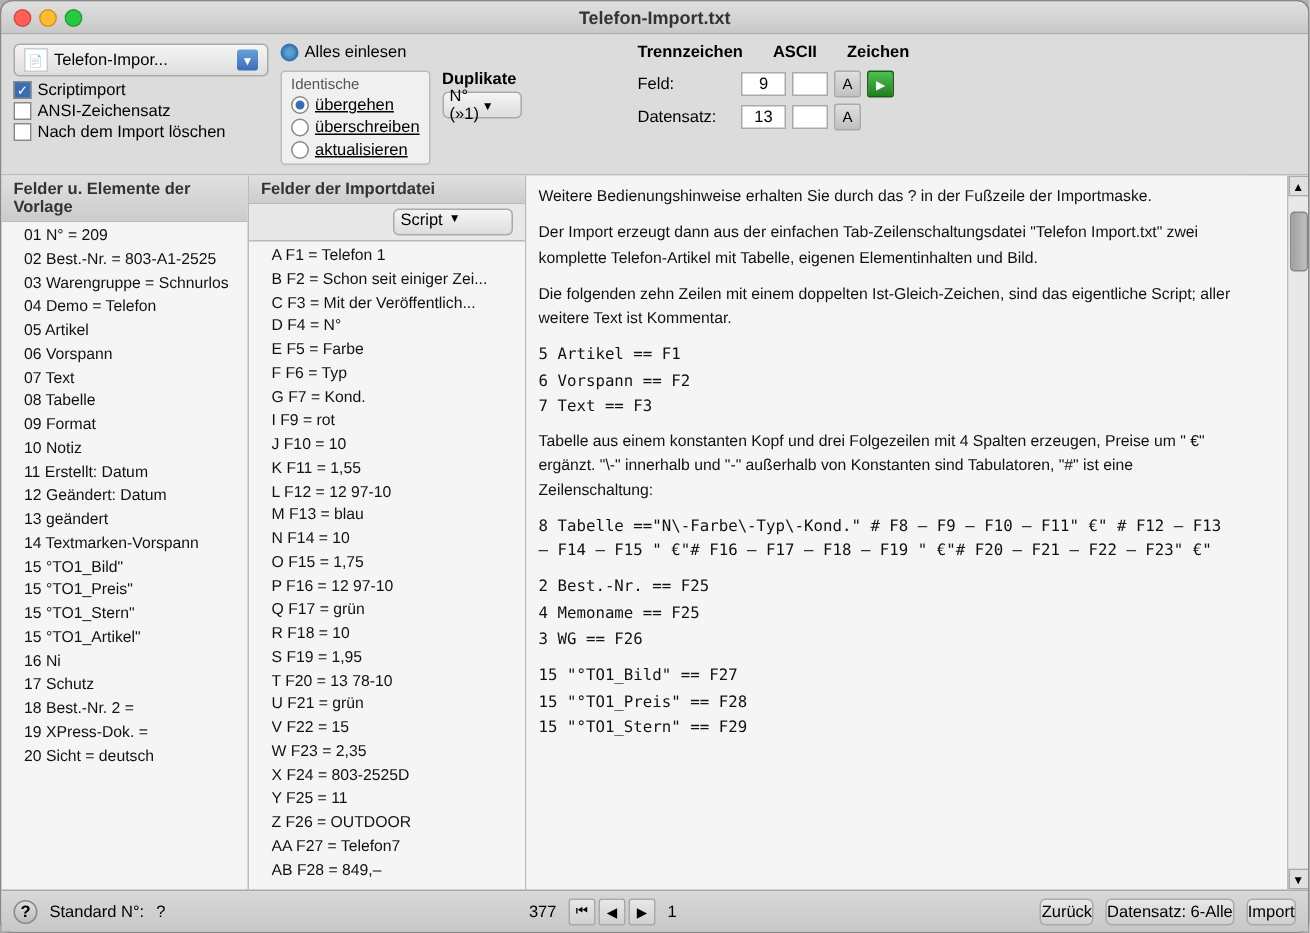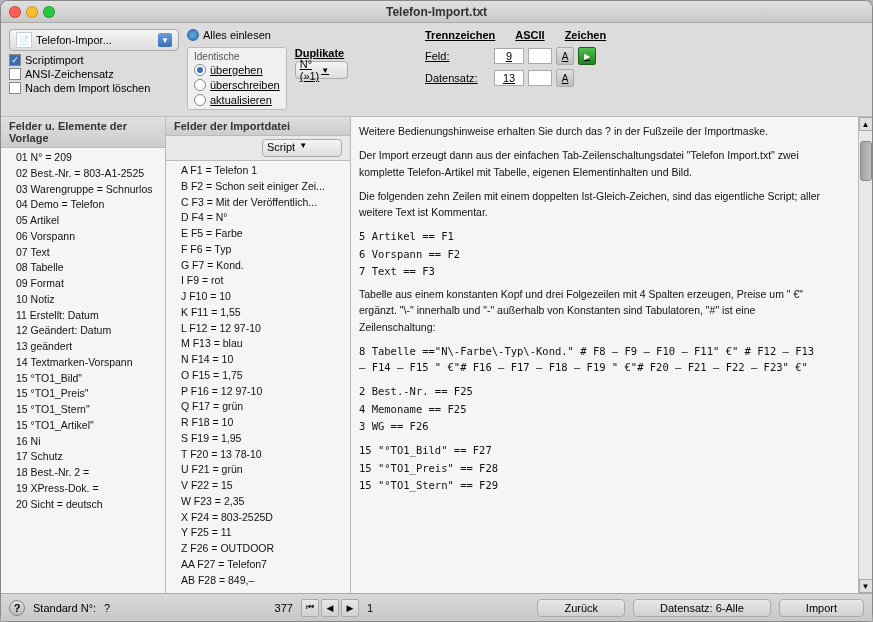--- a/index.html
+++ b/index.html
@@ -151,42 +151,40 @@
       border: 1px solid #bbb;
       border-radius: 3px;
       padding: 3px 6px;
       background: #f0f0f0;
     }
     .identische-title { font-size: 10px; color: #555; margin-bottom: 2px; }
     .duplikate-section {
       display: flex;
       flex-direction: column;
       gap: 2px;
-      text-decoration: underline;
     }
     .duplikate-title { font-size: 11px; font-weight: bold; }
     .select-dropdown {
       display: flex;
       align-items: center;
       background: linear-gradient(to bottom, #f5f5f5, #ddd);
       border: 1px solid #aaa;
       border-radius: 4px;
       padding: 1px 4px;
       font-size: 11px;
       cursor: pointer;
       height: 18px;
     }
     .select-dropdown span { flex: 1; }
     .select-arrow { font-size: 8px; }
     .toolbar-right {
       display: flex;
       flex-direction: column;
       gap: 4px;
       min-width: 220px;
-      text-decoration: underline;
     }
     .trenn-row {
       display: flex;
       align-items: center;
       gap: 4px;
     }
     .trenn-header { display: flex; gap: 20px; font-size: 11px; font-weight: bold; margin-bottom: 2px; }
     .trenn-label { font-size: 11px; min-width: 65px; }
     .trenn-input {
       width: 30px;
@@ -356,21 +354,21 @@
     .nav-btn {
       width: 18px; height: 18px;
       background: linear-gradient(to bottom, #e8e8e8, #d0d0d0);
       border: 1px solid #aaa;
       border-radius: 2px;
       display: flex; align-items: center; justify-content: center;
       font-size: 9px;
       cursor: pointer;
     }
     .status-btn {
-      padding: 2px 26px;
+      padding: 2px 0;
       background: linear-gradient(to bottom, #e8e8e8, #d0d0d0);
       border: 1px solid #aaa;
       border-radius: 4px;
       cursor: pointer;
       font-size: 11px;
     }
     .status-spacer { flex: 1; }
     .right-panel-content {
       display: flex;
       flex: 1;

